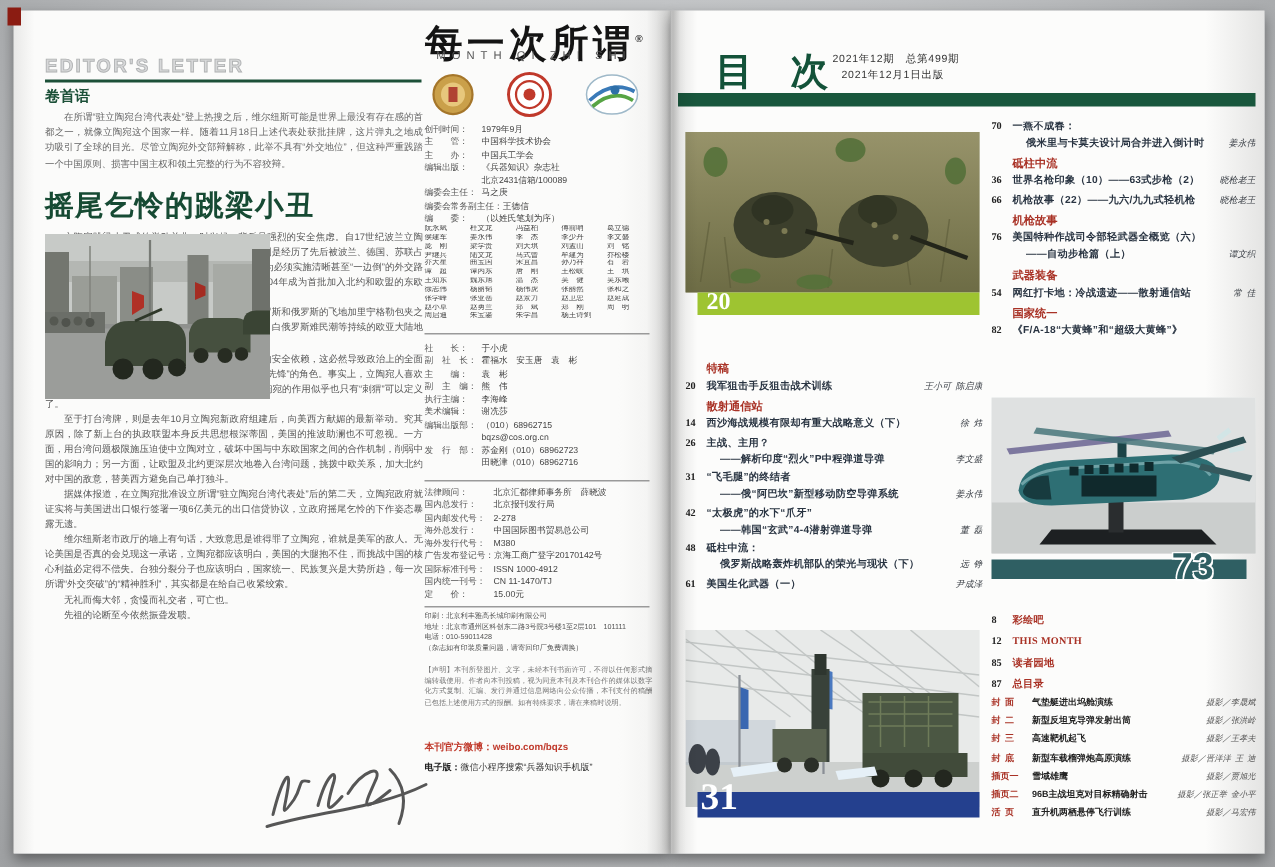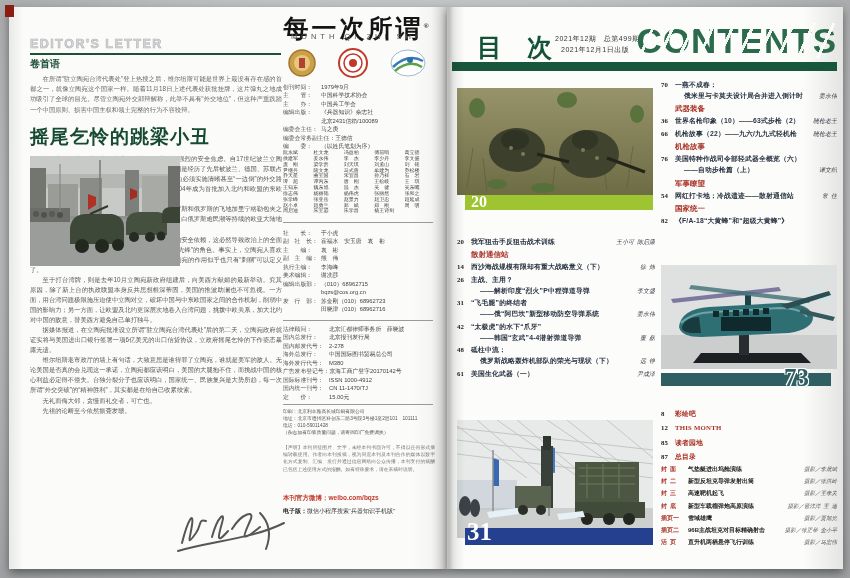--- a/index.html
+++ b/index.html
@@ -62,21 +62,21 @@
   .ph{position:absolute;overflow:hidden;}
   .ph-snipers{left:0;top:81px;width:196px;height:107px;background:linear-gradient(#8f8c60 0%,#85835a 40%,#74744c 100%);}
   .bar-lime{position:absolute;left:8px;top:188px;width:188px;height:15px;background:#9ec431;}
   .num-white{color:#fff;font-family:"Liberation Serif",serif;font-weight:bold;}
   .n20{position:absolute;left:14px;top:186px;font-size:16px;z-index:2;}
   .ph-expo{left:0;top:413px;width:196px;height:118px;background:#e6e8e7;}
   .bar-blue{position:absolute;left:8px;top:521px;width:188px;height:17px;background:#24408e;}
   .n31{position:absolute;left:10px;top:511px;font-size:25px;z-index:2;}
   .ph-heli{left:0;top:258px;width:176px;height:104px;background:linear-gradient(#e6e8e8 0%,#d4d6d6 60%,#c4c7c6 100%);}
   .bar-teal{position:absolute;left:0;top:366px;width:170px;height:13px;background:#2f5f63;}
-  .n73{position:absolute;right:28px;top:357px;font-size:25px;font-weight:bold;font-family:Liberation Serif, serif;
+  .n73{position:absolute;right:28px;top:357px;font-size:25px;font-weight:bold;font-family:Liberation Sans, sans-serif;
     color:#2f5f63;text-shadow:-1px -1px 0 #fff,1px -1px 0 #fff,-1px 1px 0 #fff,1px 1px 0 #fff;z-index:2;}
   .toc{position:absolute;overflow:hidden;}
   .toc-left-list{left:0;top:231px;width:198px;height:178px;}
   .toc-right-list{left:0;top:74px;width:176px;height:160px;}
   .cat{color:#a93226;font-weight:bold;font-size:7.5px;margin:3px 0 3px 14px;font-family:"Liberation Serif",serif;}
   .trow{display:flex;align-items:baseline;margin-bottom:4.6px;font-size:6.8px;line-height:1.15;}
   .no{width:14px;flex:none;font-weight:bold;color:#222;font-family:"Liberation Serif",serif;}
   .ti{font-weight:bold;color:#293442;letter-spacing:.2px;}
   .au{margin-left:auto;padding-left:4px;flex:none;font-style:italic;font-family:"Liberation Serif",serif;
     color:#3a3f46;font-size:6px;white-space:pre;}
@@ -415,21 +415,20 @@
         <b>电子版：</b><span>微信小程序搜索“兵器知识手机版”</span>
       </div>
     </div>
   </div>
 
   <div class="page page-right">
     <div class="toc-label">目 次</div>
     <div class="issue1">2021年12期　总第499期</div>
     <div class="issue2">2021年12月1日出版</div>
     <div class="green-bar"></div>
-    <div class="contents-word">CONTENTS</div>
 
     <div class="col-l">
       <div class="ph ph-snipers">
         <svg width="196" height="107" viewBox="0 0 196 107">
           <rect width="196" height="107" fill="#837f55"></rect>
           <rect width="196" height="107" fill="url(#g1)"></rect>
           <defs>
             <linearGradient id="g1" x1="0" y1="0" x2="0" y2="1">
               <stop offset="0" stop-color="#97936a"></stop>
                 <stop offset="1" stop-color="#6d6c45"></stop>
@@ -461,20 +460,24 @@
             <ellipse cx="110" cy="12" rx="10" ry="8"></ellipse>
               <ellipse cx="180" cy="26" rx="7" ry="9"></ellipse>
           </g>
         </svg>
       </div>
       <div class="bar-lime"></div>
       <div class="num-white n20">20</div>
 
       <div class="toc toc-left-list">
 
+          <div>
+            <div class="cat auto-hide">特稿</div>
+
+          </div>
 
           <div>
 
             <div class="trow auto-hide">
               <span class="no">20</span>
               <span class="ti">我军狙击手反狙击战术训练</span>
               <span class="au">王小可  陈启康</span>
             </div>
 
           </div>
@@ -620,21 +623,21 @@
               <span class="ti">一燕不成春：</span>
 
             </div>
             <div class="trow sub auto-hide">
               <span class="ti">俄米里与卡莫夫设计局合并进入倒计时</span>
               <span class="au">姜永伟</span>
             </div>
           </div>
 
           <div>
-            <div class="cat auto-hide">武器装备</div>
+            <div class="cat auto-hide">砥柱中流</div>
 
           </div>
 
           <div>
 
             <div class="trow auto-hide">
               <span class="no">36</span>
               <span class="ti">世界名枪印象（10）——63式步枪（2）</span>
               <span class="au">晓枪老王</span>
             </div>
@@ -663,21 +666,21 @@
               <span class="ti">美国特种作战司令部轻武器全概览（六）</span>
 
             </div>
             <div class="trow sub auto-hide">
               <span class="ti">——自动步枪篇（上）</span>
               <span class="au">谭文织</span>
             </div>
           </div>
 
           <div>
-            <div class="cat auto-hide">军事瞭望</div>
+            <div class="cat auto-hide">武器装备</div>
 
           </div>
 
           <div>
 
             <div class="trow auto-hide">
               <span class="no">54</span>
               <span class="ti">网红打卡地：冷战遗迹——散射通信站</span>
               <span class="au">常  佳</span>
             </div>

